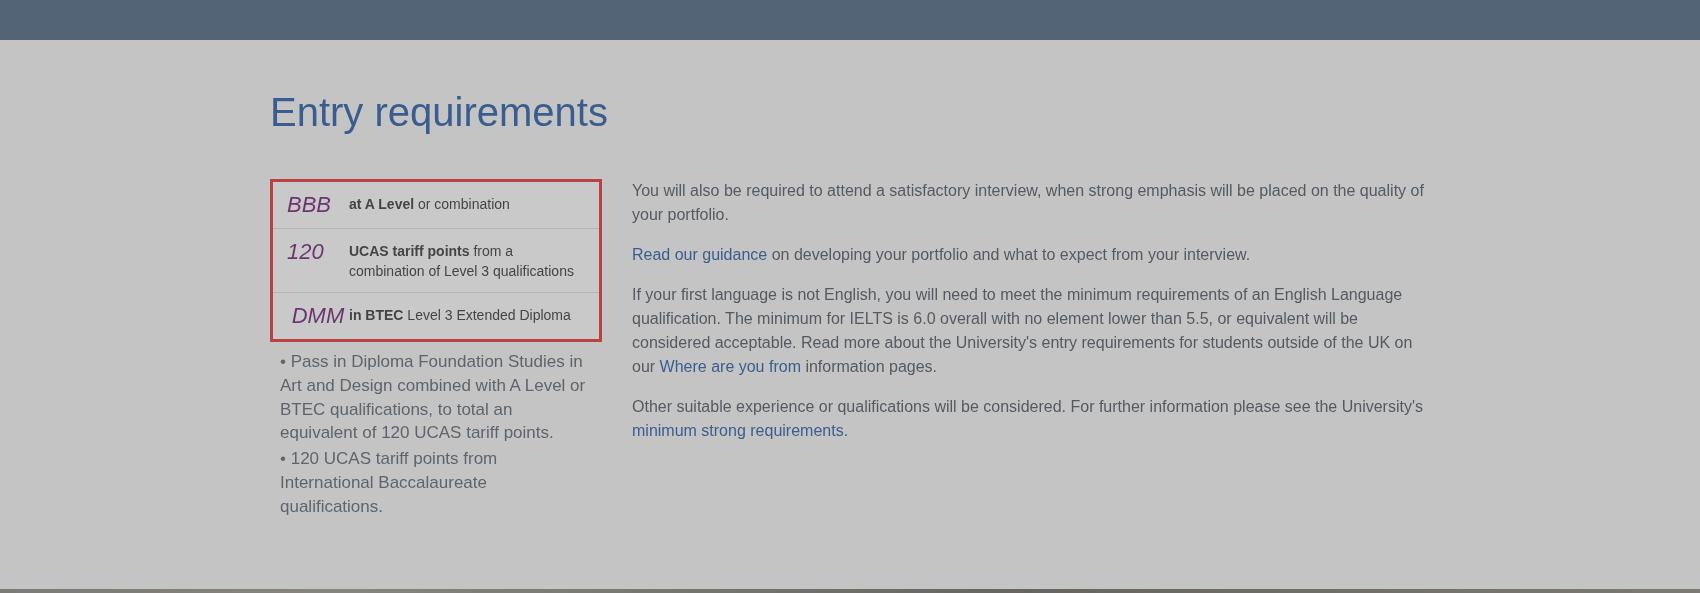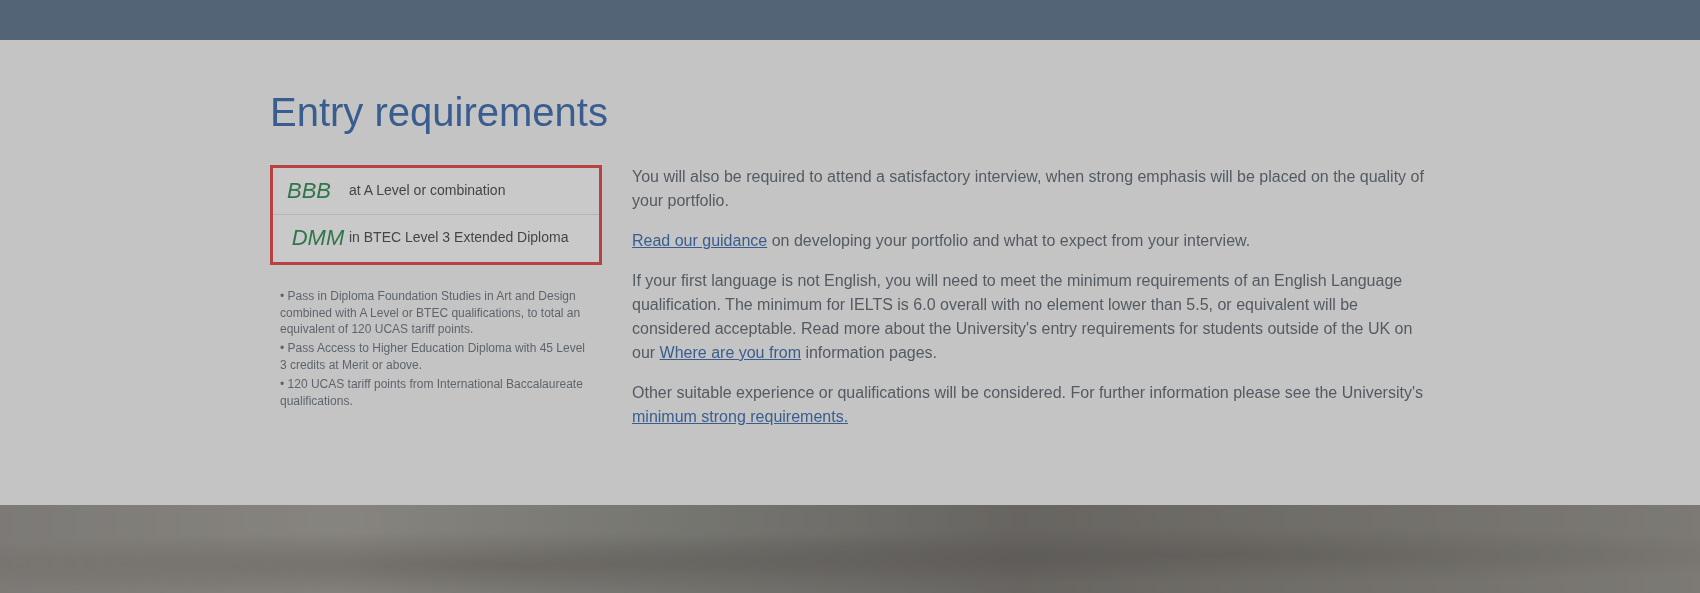--- a/index.html
+++ b/index.html
@@ -37,21 +37,21 @@
       min-height: 453px;
     }
     .container {
       width: 1160px;
       max-width: 1160px;
     }
     h1.page-heading {
       font-size: 40px;
       color: #2359a6;
       font-weight: 400;
-      margin-bottom: 30px;
+      margin-bottom: 44px;
     }
     .columns {
       display: flex;
       gap: 30px;
     }
     .left-col {
       width: 332px;
       flex-shrink: 0;
     }
     .right-col {
@@ -67,53 +67,52 @@
       padding: 10px 14px;
       border-bottom: 1px solid #e0e0e0;
     }
     .req-row:last-child {
       border-bottom: none;
       text-align: center;
     }
     .req-code {
       font-size: 22px;
       font-style: italic;
-      color: #15803d;
+      color: #701a75;
       font-weight: 500;
       width: 62px;
       flex-shrink: 0;
       line-height: 1.2;
     }
     .req-desc {
       font-size: 14px;
       color: #333;
       line-height: 1.4;
       padding-top: 3px;
     }
     .req-desc b {
-      font-weight: 400;
+      font-weight: 700;
     }
     .bullets {
-      padding: 23px 10px;
-      font-size: 12px;
+      padding: 8px 10px;
+      font-size: 17px;
       color: #5a6570;
       line-height: 1.4;
     }
     .bullets p {
       margin-bottom: 2px;
     }
     .body-p {
       font-size: 16px;
       color: #4a5560;
       line-height: 1.5;
       margin-bottom: 16px;
     }
     .link {
       color: #2359a6;
-      text-decoration: underline;
       cursor: pointer;
     }
     .footer-img {
       height: 100px;
       background: linear-gradient(90deg, #8a8680 0%, #9a968e 20%, #808078 40%, #6a6660 60%, #7a766e 80%, #8a867e 100%);
       position: relative;
       overflow: hidden;
     }
     .footer-img::before {
       content: '';
@@ -133,27 +132,30 @@
     <h1 class="page-heading">Entry requirements</h1>
 
     <div class="columns">
       <div class="left-col">
         <div class="req-box">
           <div class="req-row">
             <div class="req-code">BBB</div>
             <div class="req-desc"><b>at A Level</b><span> or combination</span></div>
           </div>
           <div class="req-row">
+            <div class="req-code">120</div>
+            <div class="req-desc"><b>UCAS tariff points</b><span> from a combination of Level 3 qualifications</span></div>
+          </div>
+          <div class="req-row">
             <div class="req-code">DMM</div>
             <div class="req-desc"><b>in BTEC</b><span> Level 3 Extended Diploma</span></div>
           </div>
         </div>
         <div class="bullets">
           <p>• Pass in Diploma Foundation Studies in Art and Design combined with A Level or BTEC qualifications, to total an equivalent of 120 UCAS tariff points.</p>
-          <p>• Pass Access to Higher Education Diploma with 45 Level 3 credits at Merit or above.</p>
           <p>• 120 UCAS tariff points from International Baccalaureate qualifications.</p>
         </div>
       </div>
 
       <div class="right-col">
         <p class="body-p">You will also be required to attend a satisfactory interview, when strong emphasis will be placed on the quality of your portfolio.</p>
         <p class="body-p">
           <span class="link">Read our guidance</span><span> on developing your portfolio and what to expect from your interview.</span>
         </p>
         <p class="body-p">

